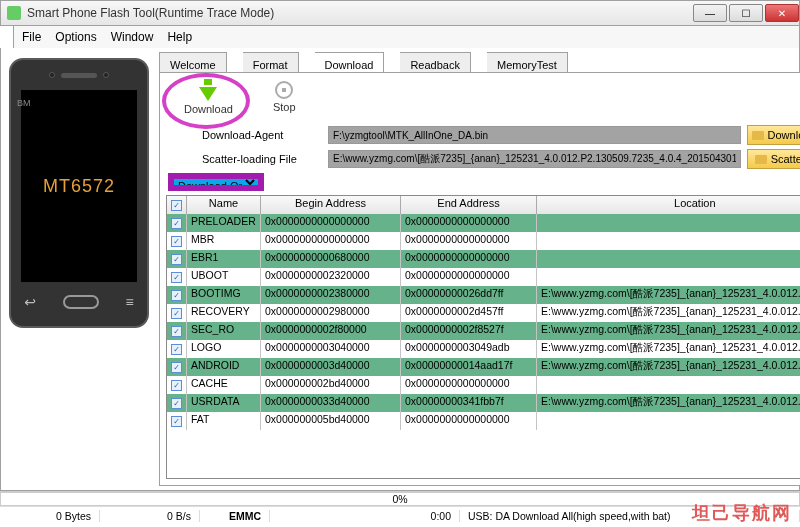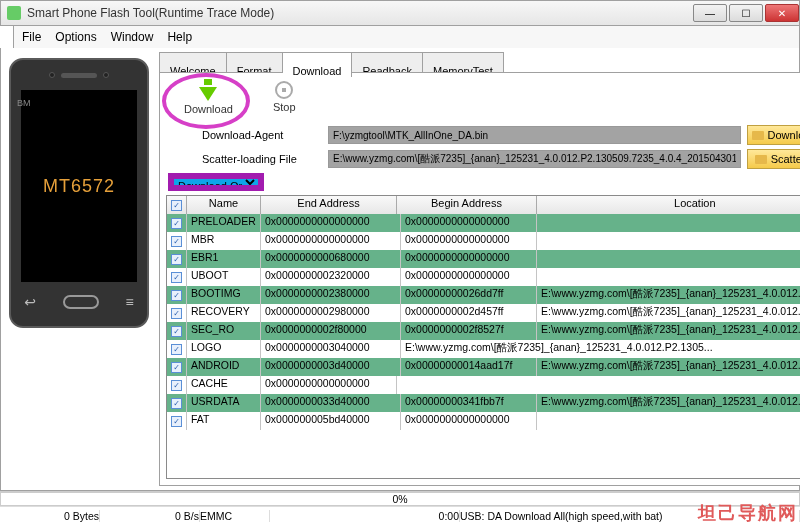--- a/index.html
+++ b/index.html
@@ -24,21 +24,21 @@
 .phone .cam { width: 6px; height: 6px; background: #222; border-radius: 50%; border:1px solid #555; }
 .phone .screen { width: 116px; height: 192px; background: #000; display: flex; align-items: center; justify-content: center; }
 .phone .screen-text { color: #e6a03a; font-size: 18px; letter-spacing: 1px; }
 .phone .nav { height: 40px; display: flex; align-items: center; justify-content: space-around; width: 100%; }
 .phone .navbtn { color: #bbb; font-size: 14px; }
 .phone .home { width: 36px; height: 14px; border: 2px solid #999; border-radius: 8px; }
 .phone .bm { position: absolute; top: 38px; left: 6px; color: #888; font-size: 9px; }
 
 .main { flex: 1; display: flex; flex-direction: column; padding-left: 6px; }
 .tabs { height: 20px; display: flex; font-size: 11px; }
-.tab { padding: 12px 10px; border: 1px solid #a0a0a0; border-bottom: none; background: #eee; margin-right: 0; }
+.tab { padding: 6px 10px; border: 1px solid #a0a0a0; border-bottom: none; background: #eee; margin-right: 16px; }
 .tab:not(:first-child) { border-left: none; }
 .tab.active { background: #fff; position: relative; }
 .tabbody { border: 1px solid #a0a0a0; flex: 1; background: #fff; display: flex; flex-direction: column; padding: 6px; font-size: 11px; overflow: hidden; }
 
 .toolbar { display: flex; gap: 40px; padding: 2px 4px 4px 18px; position: relative; }
 .ring { position: absolute; left: -4px; top: -6px; width: 88px; height: 56px; border: 4px solid #d63fc7; border-radius: 50%; pointer-events: none; }
 .tbtn { display: flex; flex-direction: column; align-items: center; font-size: 11px; color: #333; }
 .arr { width: 0; height: 0; border-left: 9px solid transparent; border-right: 9px solid transparent; border-top: 14px solid #6c0; margin-bottom: 2px; }
 .arr-stem { width: 8px; height: 6px; background: #6c0; margin-top: -2px; margin-bottom: 2px; }
 .stopico { width: 18px; height: 18px; border: 2px solid #aaa; border-radius: 50%; margin-bottom: 2px; position: relative; }
@@ -62,23 +62,23 @@
 .c3 { width: 136px; }
 .c4 { flex: 1; }
 .ghead .cell { border-right: 1px solid #aaa; text-align: center; }
 .grow { font-size: 10.5px; background: #fff; }
 .grow.alt { background: #66b28a; color: #000; }
 .chk { width: 11px; height: 11px; border: 1px solid #5a8fd6; background: #e8f0fc; display: flex; align-items: center; justify-content: center; font-size: 8px; color: #2a5fb0; }
 
 .stat { height: 34px; border-top: 1px solid #ccc; display: flex; flex-direction: column; font-size: 10.5px; }
 .prog { height: 14px; border: 1px solid #ccc; margin: 0 0 0 0; display: flex; align-items: center; justify-content: center; }
 .statrow { display: flex; border-top: 1px solid #ddd; height: 18px; align-items: center; }
-.statrow > div { border-right: 1px solid #ddd; padding: 0 0; }
-
-.watermark { position: absolute; right: 2px; bottom: 2px; font-size: 18px; color: #e05a5a; font-weight: bold; letter-spacing: 2px; }
+.statrow > div { border-right: 1px solid #ddd; padding: 0 8px; }
+
+.watermark { position: absolute; right: 8px; bottom: 2px; font-size: 18px; color: #e05a5a; font-weight: bold; letter-spacing: 2px; }
 </style>
 </head>
 <body>
 
 <div class="titlebar">
   <div class="appicon"></div>
   <div class="title">Smart Phone Flash Tool(Runtime Trace Mode)</div>
   <div class="winbtns">
     <div class="winbtn">—</div>
     <div class="winbtn">☐</div>
@@ -156,22 +156,22 @@
           <select class="sel"><option>Download Only</option></select>
         </div>
       </div>
 
       <div class="grid">
         <div class="ghead">
           <div class="cell c0">
               <div class="chk">✓</div>
             </div>
           <div class="cell c1">Name</div>
+          <div class="cell c2">Begin Address</div>
           <div class="cell c3">End Address</div>
-          <div class="cell c2">Begin Address</div>
           <div class="cell c4">Location</div>
         </div>
         <div id="gridbody">
             <div class="grow alt">
               <div class="cell c0">
                 <div class="chk">✓</div>
               </div>
               <div class="cell c1">PRELOADER</div>
               <div class="cell c2">0x0000000000000000</div>
               <div class="cell c3">0x0000000000000000</div>
@@ -230,36 +230,38 @@
               <div class="cell c2">0x0000000002f80000</div>
               <div class="cell c3">0x0000000002f8527f</div>
               <div class="cell c4">E:\www.yzmg.com\[酷派7235]_{anan}_125231_4.0.012.P2.1305...</div>
             </div>
             <div class="grow">
               <div class="cell c0">
                 <div class="chk">✓</div>
               </div>
               <div class="cell c1">LOGO</div>
               <div class="cell c2">0x0000000003040000</div>
+              <div class="cell c3">0x0000000003049adb</div>
               <div class="cell c4">E:\www.yzmg.com\[酷派7235]_{anan}_125231_4.0.012.P2.1305...</div>
             </div>
             <div class="grow alt">
               <div class="cell c0">
                 <div class="chk">✓</div>
               </div>
               <div class="cell c1">ANDROID</div>
               <div class="cell c2">0x0000000003d40000</div>
               <div class="cell c3">0x00000000014aad17f</div>
               <div class="cell c4">E:\www.yzmg.com\[酷派7235]_{anan}_125231_4.0.012.P2.1305...</div>
             </div>
             <div class="grow">
               <div class="cell c0">
                 <div class="chk">✓</div>
               </div>
               <div class="cell c1">CACHE</div>
+              <div class="cell c2">0x000000002bd40000</div>
               <div class="cell c3">0x0000000000000000</div>
               <div class="cell c4"></div>
             </div>
             <div class="grow alt">
               <div class="cell c0">
                 <div class="chk">✓</div>
               </div>
               <div class="cell c1">USRDATA</div>
               <div class="cell c2">0x0000000033d40000</div>
               <div class="cell c3">0x00000000341fbb7f</div>
@@ -280,20 +282,20 @@
   </div>
 </div>
 
 <div class="stat">
   <div class="prog">
       <span>0%</span>
     </div>
   <div class="statrow">
     <div style="width:100px;text-align:right">0 Bytes</div>
     <div style="width:100px;text-align:right">0 B/s</div>
-    <div style="width:70px;font-weight:normal;text-align:left">EMMC</div>
+    <div style="width:70px;font-weight:bold;text-align:right">EMMC</div>
     <div style="width:130px"></div>
     <div style="width:60px;text-align:right">0:00</div>
     <div style="flex:1">USB: DA Download All(high speed,with bat)</div>
   </div>
 </div>
 
 <div class="watermark">坦己导航网</div>
 
 </body></html>

